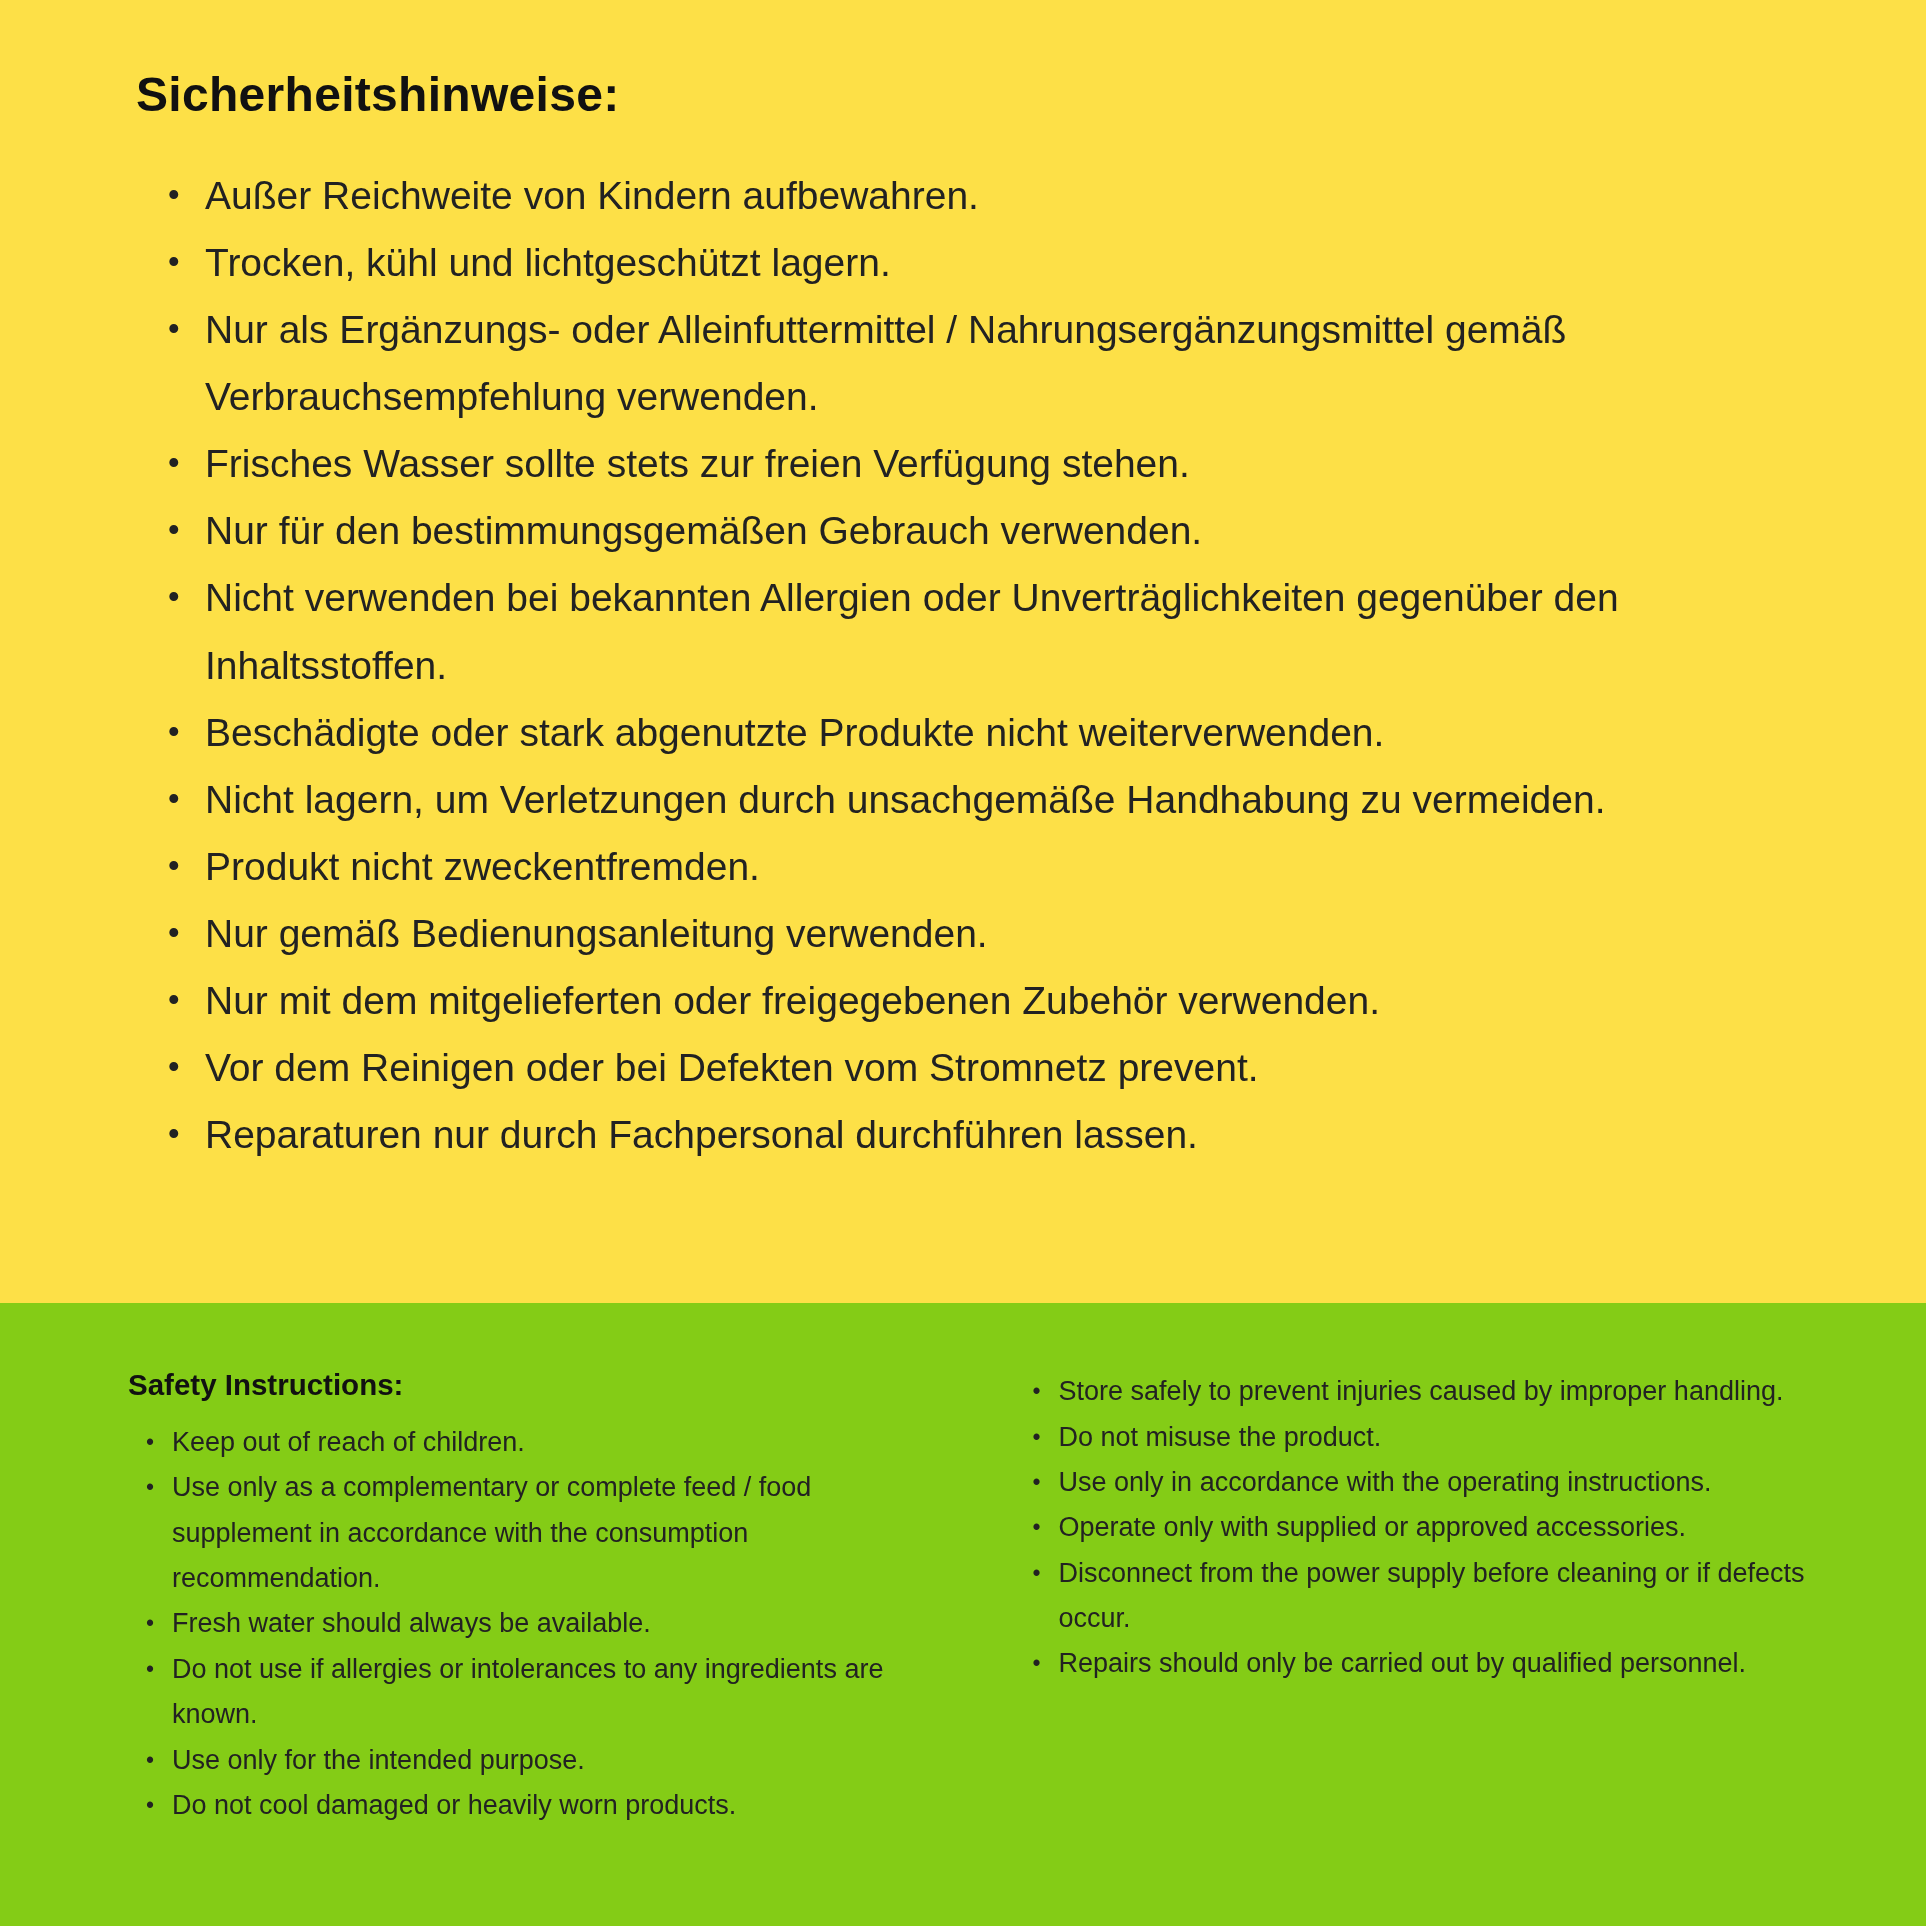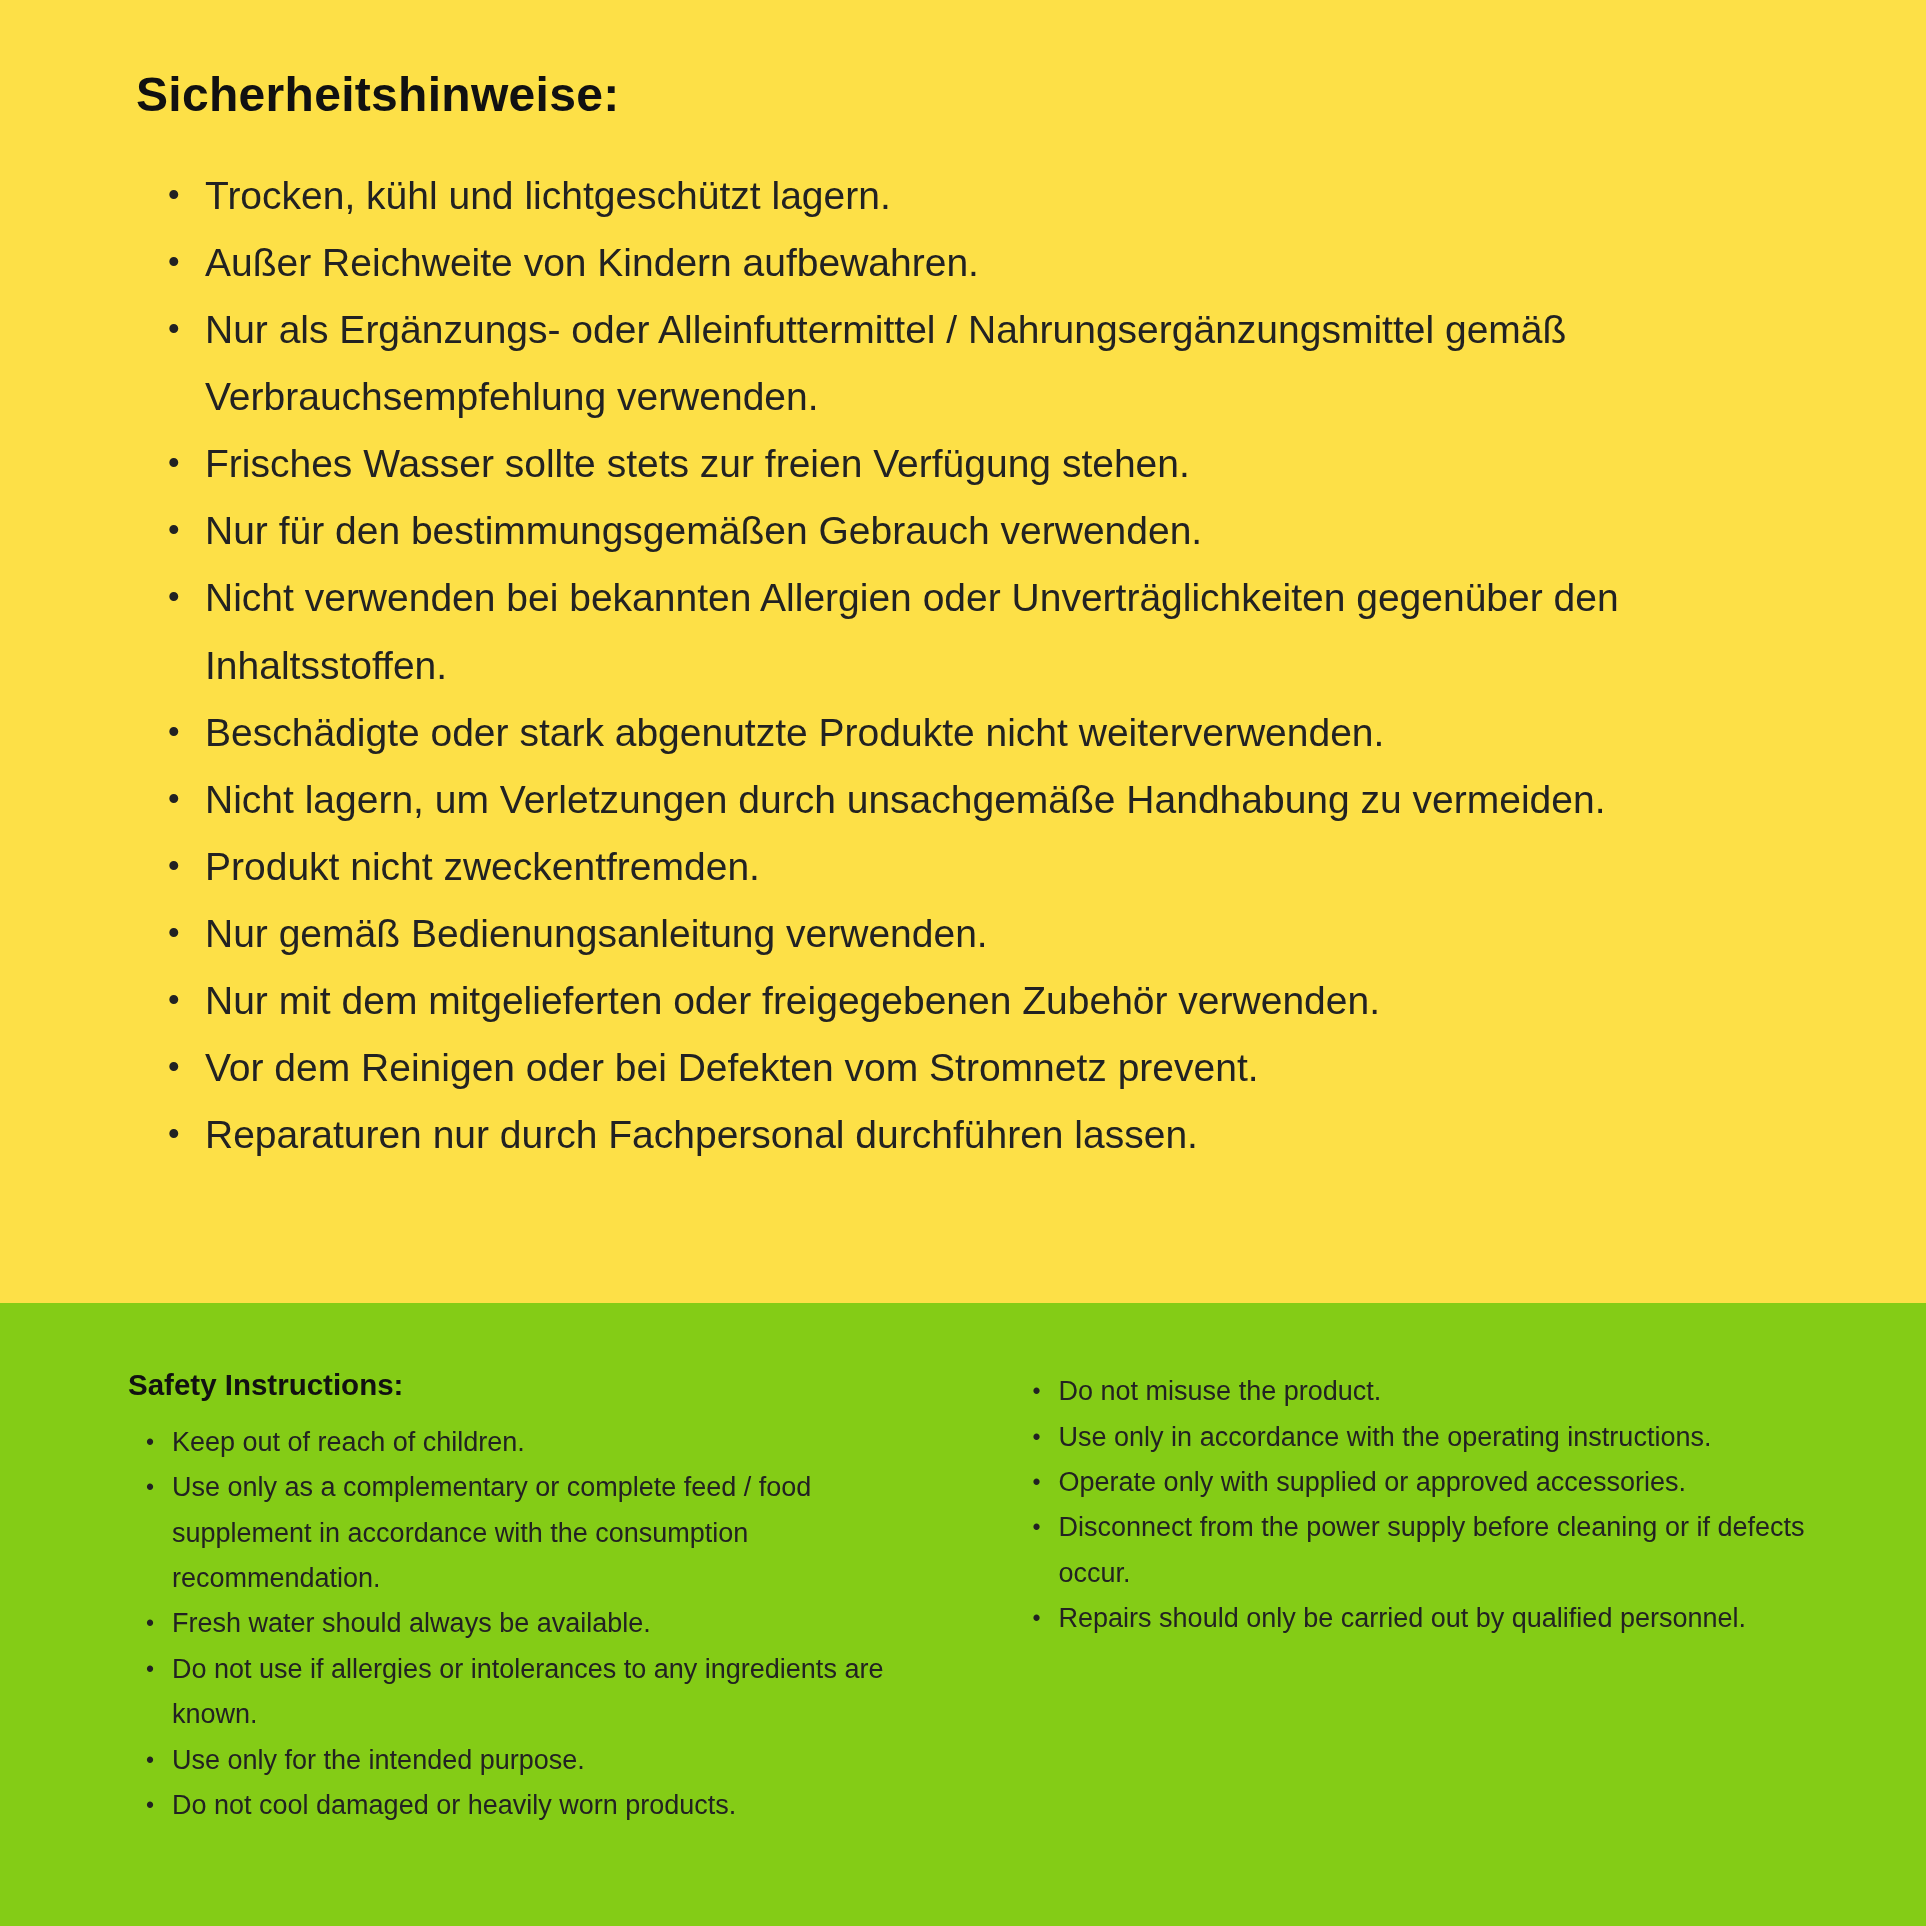--- a/index.html
+++ b/index.html
@@ -109,22 +109,22 @@
   }
 </style>
 </head>
 <body>
 
 <div class="page">
 
   <section class="german-section">
     <h1 class="german-heading">Sicherheitshinweise:</h1>
     <ul class="german-list">
+      <li>Außer Reichweite von Kindern aufbewahren.</li>
       <li>Trocken, kühl und lichtgeschützt lagern.</li>
-      <li>Außer Reichweite von Kindern aufbewahren.</li>
       <li>Nur als Ergänzungs- oder Alleinfuttermittel / Nahrungsergänzungsmittel gemäß Verbrauchsempfehlung verwenden.</li>
       <li>Frisches Wasser sollte stets zur freien Verfügung stehen.</li>
       <li>Nur für den bestimmungsgemäßen Gebrauch verwenden.</li>
       <li>Nicht verwenden bei bekannten Allergien oder Unverträglichkeiten gegenüber den Inhaltsstoffen.</li>
       <li>Beschädigte oder stark abgenutzte Produkte nicht weiterverwenden.</li>
       <li>Nicht lagern, um Verletzungen durch unsachgemäße Handhabung zu vermeiden.</li>
       <li>Produkt nicht zweckentfremden.</li>
       <li>Nur gemäß Bedienungsanleitung verwenden.</li>
       <li>Nur mit dem mitgelieferten oder freigegebenen Zubehör verwenden.</li>
       <li>Vor dem Reinigen oder bei Defekten vom Stromnetz prevent.</li>
@@ -141,20 +141,21 @@
         <li>Use only as a complementary or complete feed / food supplement in accordance with the consumption recommendation.</li>
         <li>Fresh water should always be available.</li>
         <li>Do not use if allergies or intolerances to any ingredients are known.</li>
         <li>Use only for the intended purpose.</li>
         <li>Do not cool damaged or heavily worn products.</li>
       </ul>
     </div>
 
     <div class="english-col right">
       <ul class="english-list">
+        <li>Store safely to prevent injuries caused by improper handling.</li>
         <li>Do not misuse the product.</li>
         <li>Use only in accordance with the operating instructions.</li>
         <li>Operate only with supplied or approved accessories.</li>
         <li>Disconnect from the power supply before cleaning or if defects occur.</li>
         <li>Repairs should only be carried out by qualified personnel.</li>
       </ul>
     </div>
 
   </section>
 

